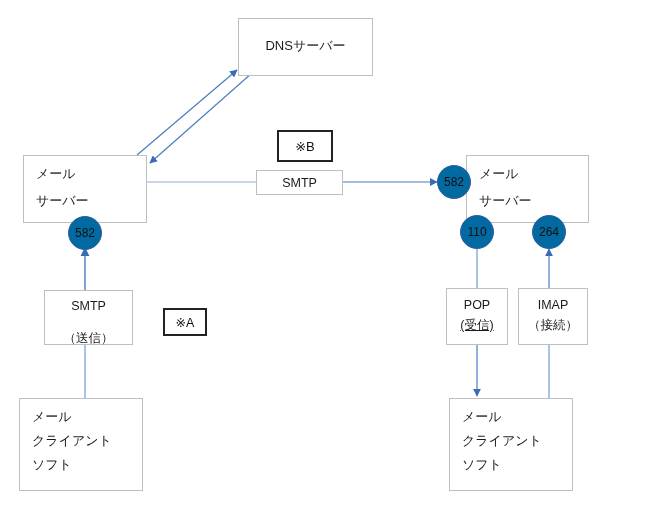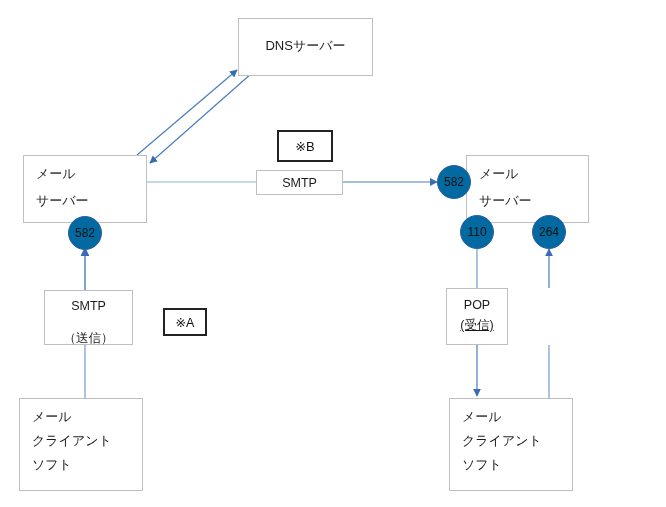--- a/index.html
+++ b/index.html
@@ -145,20 +145,24 @@
 
   <div class="note-box" style="left:163px; top:308px; width:44px; height:28px; font-size:12.5px;">
     <span>※A</span>
   </div>
 
   <div class="box" style="left:446px; top:288px; width:62px; height:57px; font-size:12.5px;">
     <div class="tl" style="top:9px;">POP</div>
     <div class="tl" style="top:29px;text-decoration:underline;">(受信)</div>
   </div>
 
+  <div class="box" style="left:518px; top:288px; width:70px; height:57px; font-size:12.5px;">
+    <div class="tl" style="top:9px;">IMAP</div>
+    <div class="tl" style="top:29px;">（接続）</div>
+  </div>
 
   <div class="box left-align" style="left:19px; top:398px; width:124px; height:93px; font-size:13px;">
     <div class="tl" style="top:11px; left:12px;">メール</div>
     <div class="tl" style="top:35px; left:12px;">クライアント</div>
     <div class="tl" style="top:59px; left:12px;">ソフト</div>
   </div>
 
   <div class="box left-align" style="left:449px; top:398px; width:124px; height:93px; font-size:13px;">
     <div class="tl" style="top:11px; left:12px;">メール</div>
     <div class="tl" style="top:35px; left:12px;">クライアント</div>

